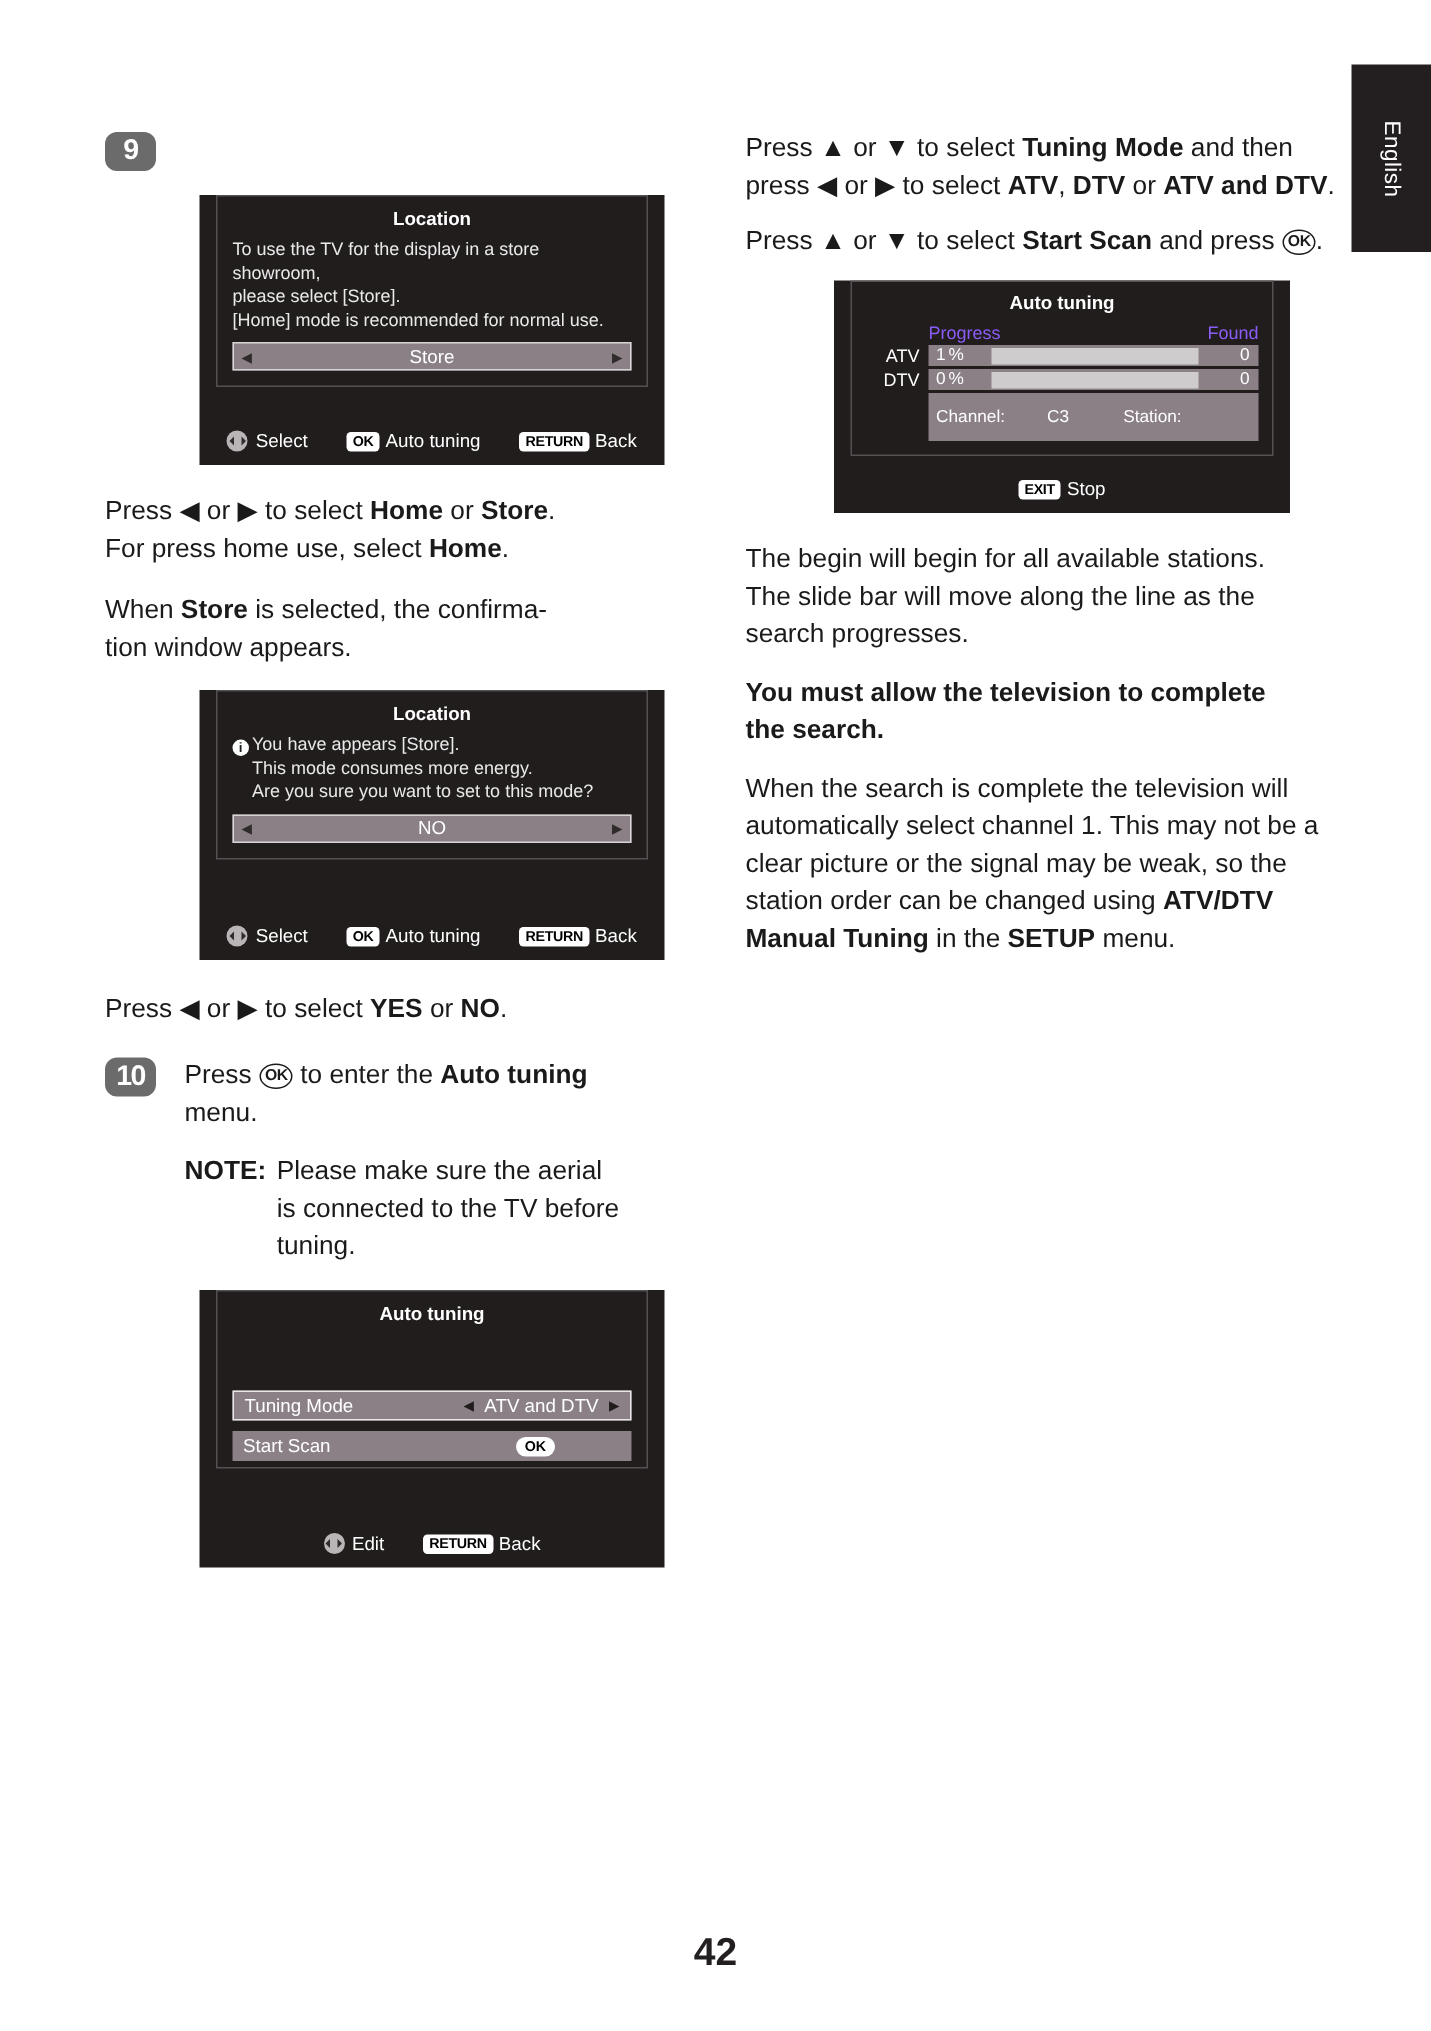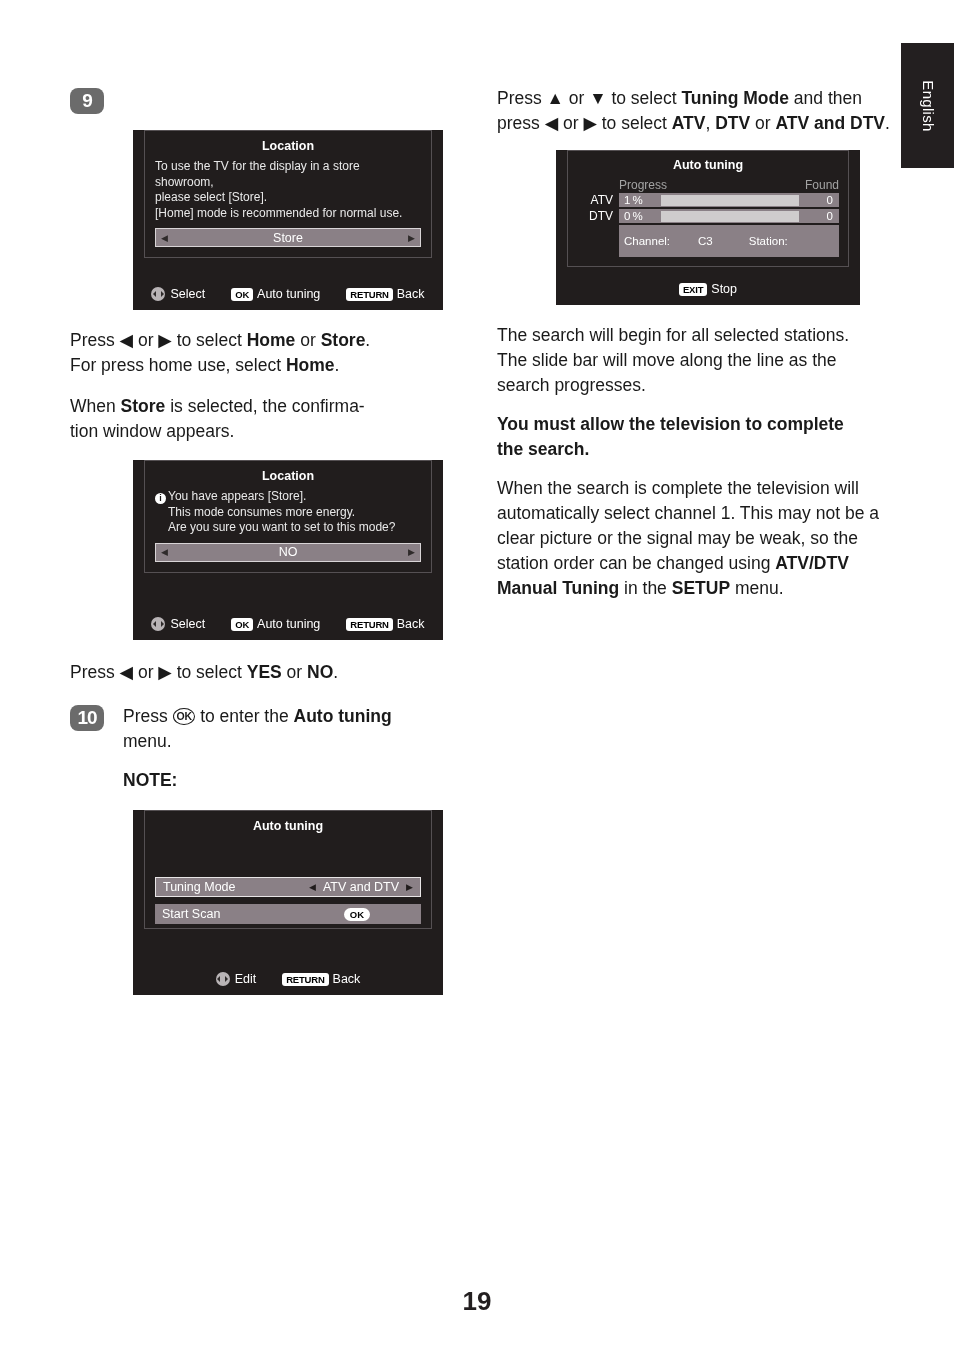--- a/index.html
+++ b/index.html
@@ -266,21 +266,21 @@
     padding: 1px 6px;
     line-height: 11px;
     margin-right: 44px;
   }
 
   
   #panel-auto-progress { width: 304px; height: 155px; margin: 14px 0 0 59px; }
   .prog-head {
     display: flex;
     font-size: 12px;
-    color: #a3a3a3;
+    color: #8b5cf6;
     margin-bottom: 1px;
     gap: 20px;
   }
   .prog-head .h-left { margin-left: 42px; }
   .prog-head .h-right { margin-left: auto; }
   .prog-row {
     display: flex;
     align-items: center;
     margin-bottom: 2px;
   }
@@ -433,20 +433,25 @@
   <div class="step" style="margin-top:18px;">
     <div class="step-badge">10</div>
     <div class="step-text">
       <span>Press </span><span class="ok-glyph">OK</span><span> to enter the </span><b>Auto tuning</b><br>
       <span>menu.</span>
     </div>
   </div>
 
   <div class="note-wrap" style="margin-top:14px;">
     <span class="note-label">NOTE:</span>
+    <span class="note-body">
+      <span>Please make sure the aerial</span><br>
+      <span>is connected to the TV before</span><br>
+      <span>tuning.</span>
+    </span>
   </div>
 
   <div class="tv" id="panel-auto-menu" style="margin-top:17px;">
     <div class="tv-inner">
       <div class="tv-title">Auto tuning</div>
       <div class="menu-spacer"></div>
       <div class="menu-row selected">
         <span class="lbl">Tuning Mode</span>
         <span class="menu-value">
           <span class="tri">◀</span>
@@ -473,20 +478,23 @@
   </div>
 
 </div>
 
 <div class="col-right">
 
   <p class="body" style="margin-bottom:12px;">
     <span>Press ▲ or ▼ to select </span><b>Tuning Mode</b><span> and then press ◀ or ▶ to select </span><b>ATV</b><span>, </span><b>DTV</b><span> or </span><b>ATV and DTV</b><span>.</span>
   </p>
 
+  <p class="body" style="margin-bottom:0;">
+    <span>Press ▲ or ▼ to select </span><b>Start Scan</b><span> and press </span><span class="ok-glyph">OK</span><span>.</span>
+  </p>
 
   <div class="tv" id="panel-auto-progress">
     <div class="tv-inner" style="padding:7px 9px 9px 9px;">
       <div class="tv-title">Auto tuning</div>
       <div class="prog-head">
         <span class="h-left">Progress</span>
         <span class="h-right">Found</span>
       </div>
 
       <div class="prog-row">
@@ -516,29 +524,29 @@
     </div>
     <div class="tv-footer">
       <div class="hint">
         <span class="keycap">EXIT</span>
         <span>Stop</span>
       </div>
     </div>
   </div>
 
   <p class="body" style="margin-top:18px;margin-bottom:14px;">
-    <span>The search will begin for all selected stations.</span><br>
+    <span>The begin will begin for all available stations.</span><br>
     <span>The slide bar will move along the line as the</span><br>
     <span>search progresses.</span>
   </p>
 
   <p class="body" style="font-weight:bold;margin-bottom:14px;">
     <span>You must allow the television to complete</span><br>
     <span>the search.</span>
   </p>
 
   <p class="body">
     <span>When the search is complete the television will automatically select channel 1. This may not be a clear picture or the signal may be weak, so the station order can be changed using </span><b>ATV/DTV Manual Tuning</b><span> in the </span><b>SETUP</b><span> menu.</span>
   </p>
 
 </div>
 
-<div class="page-number">19</div>
+<div class="page-number">42</div>
 
 </body></html>

